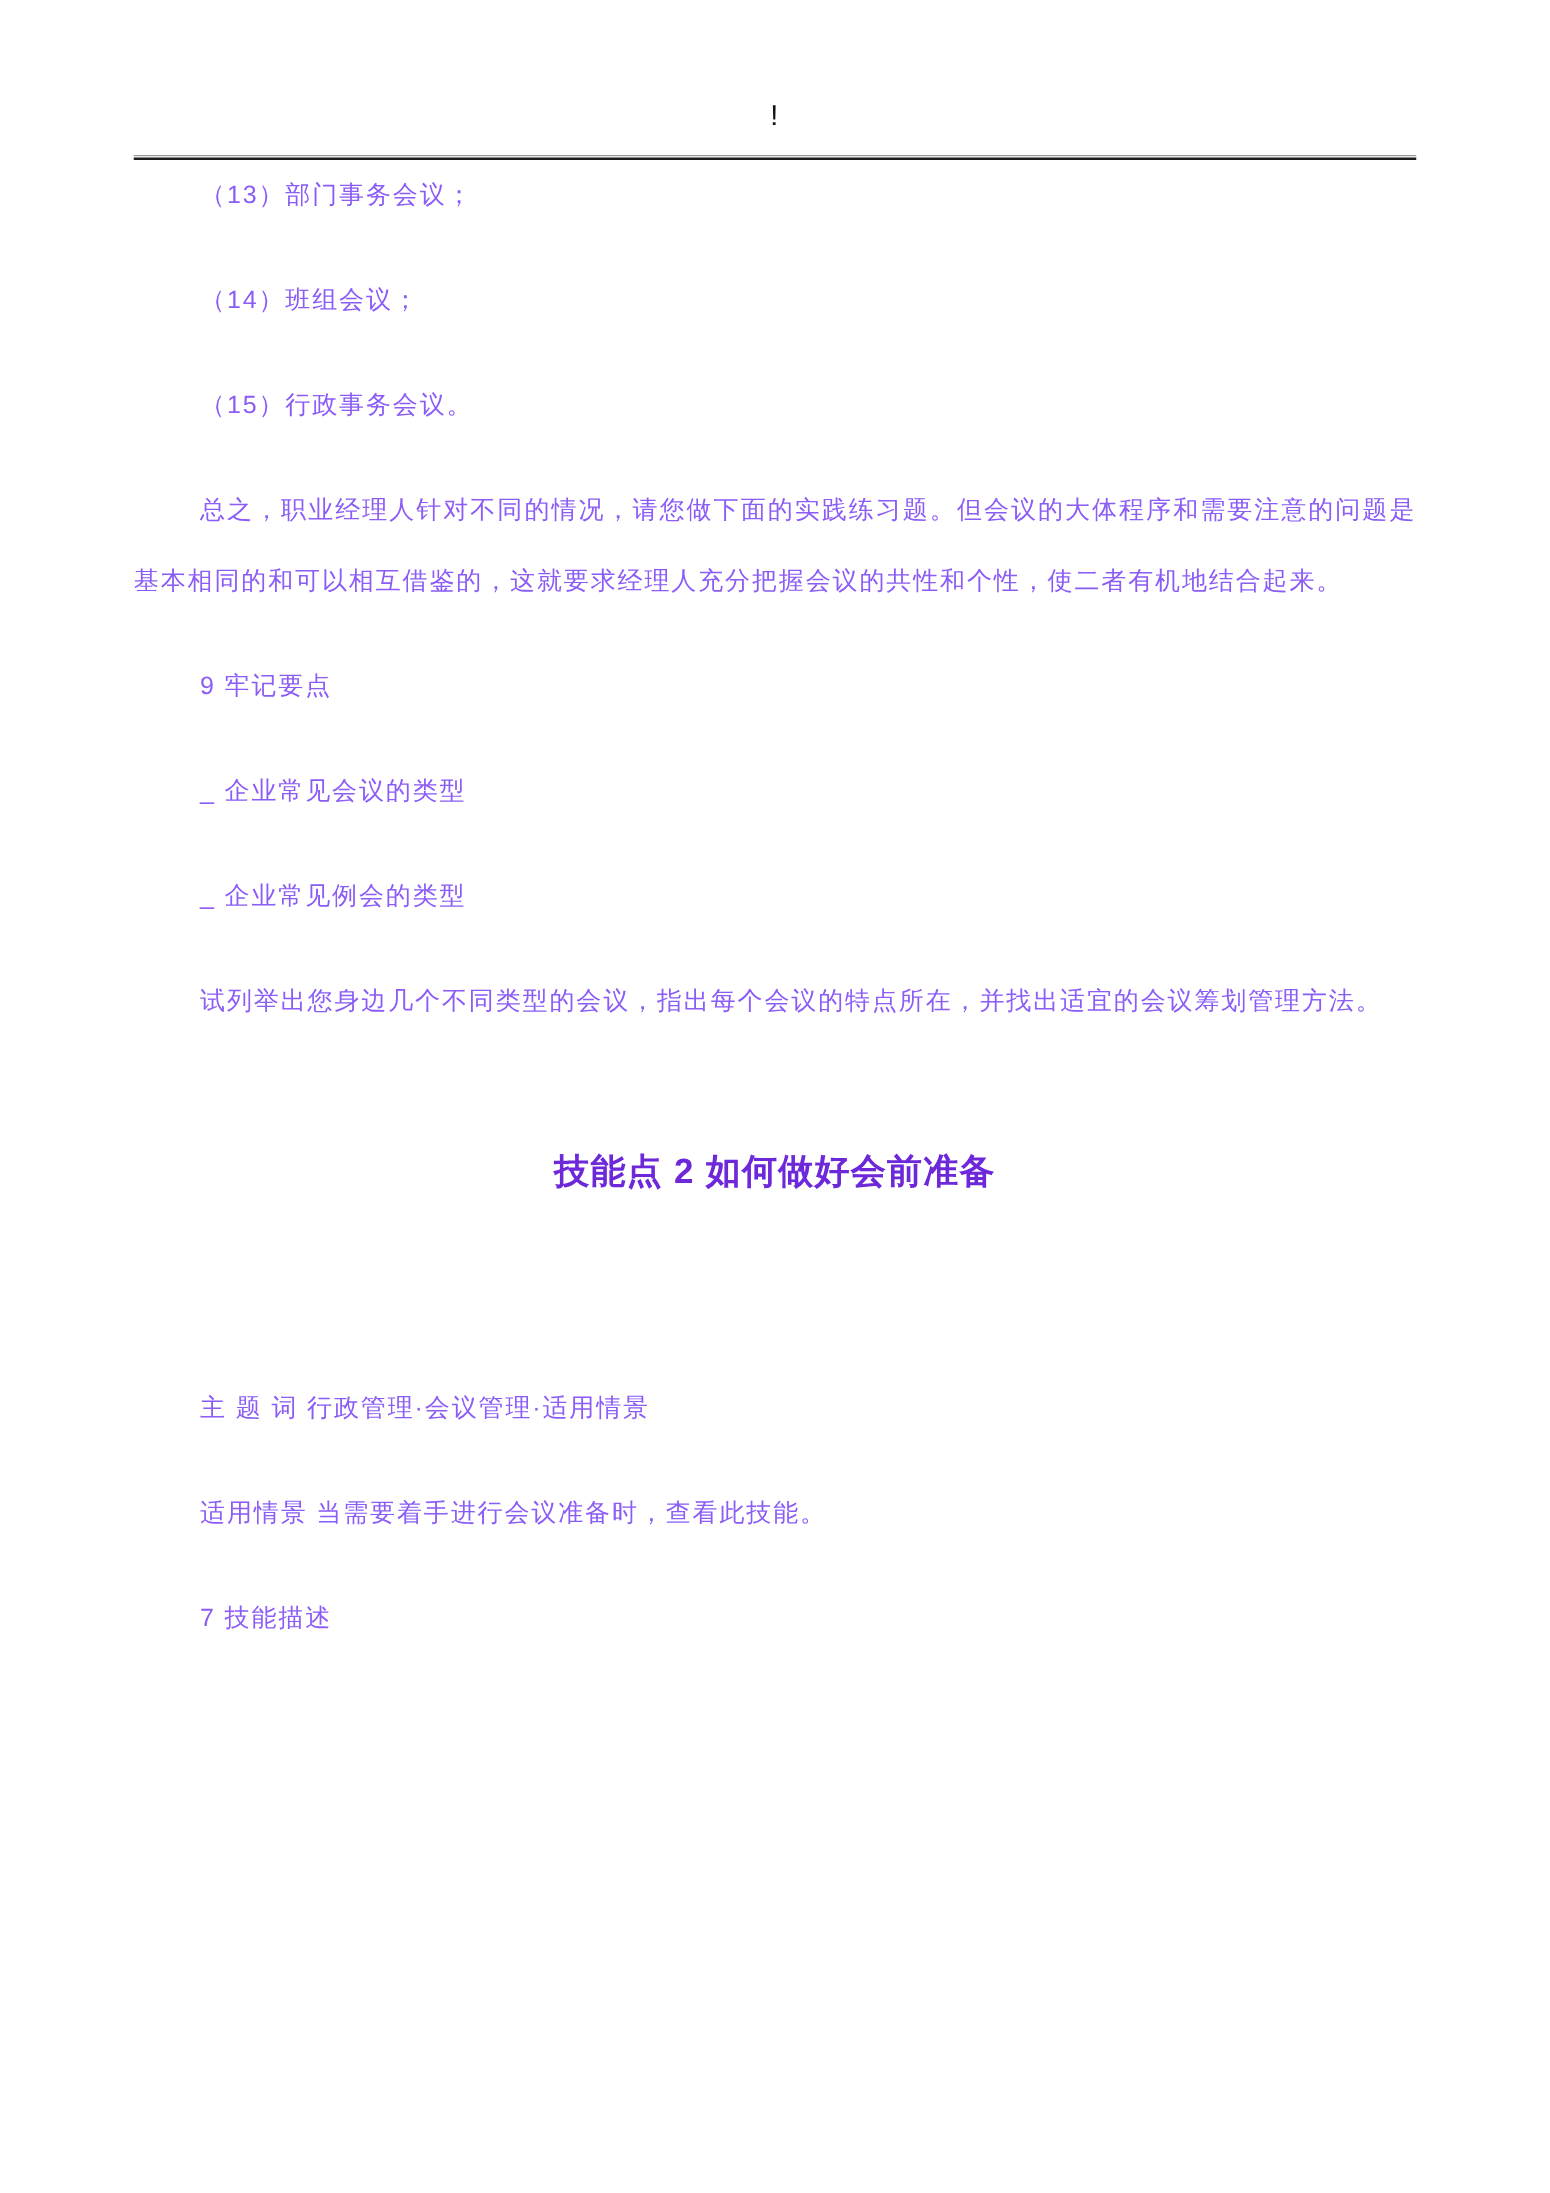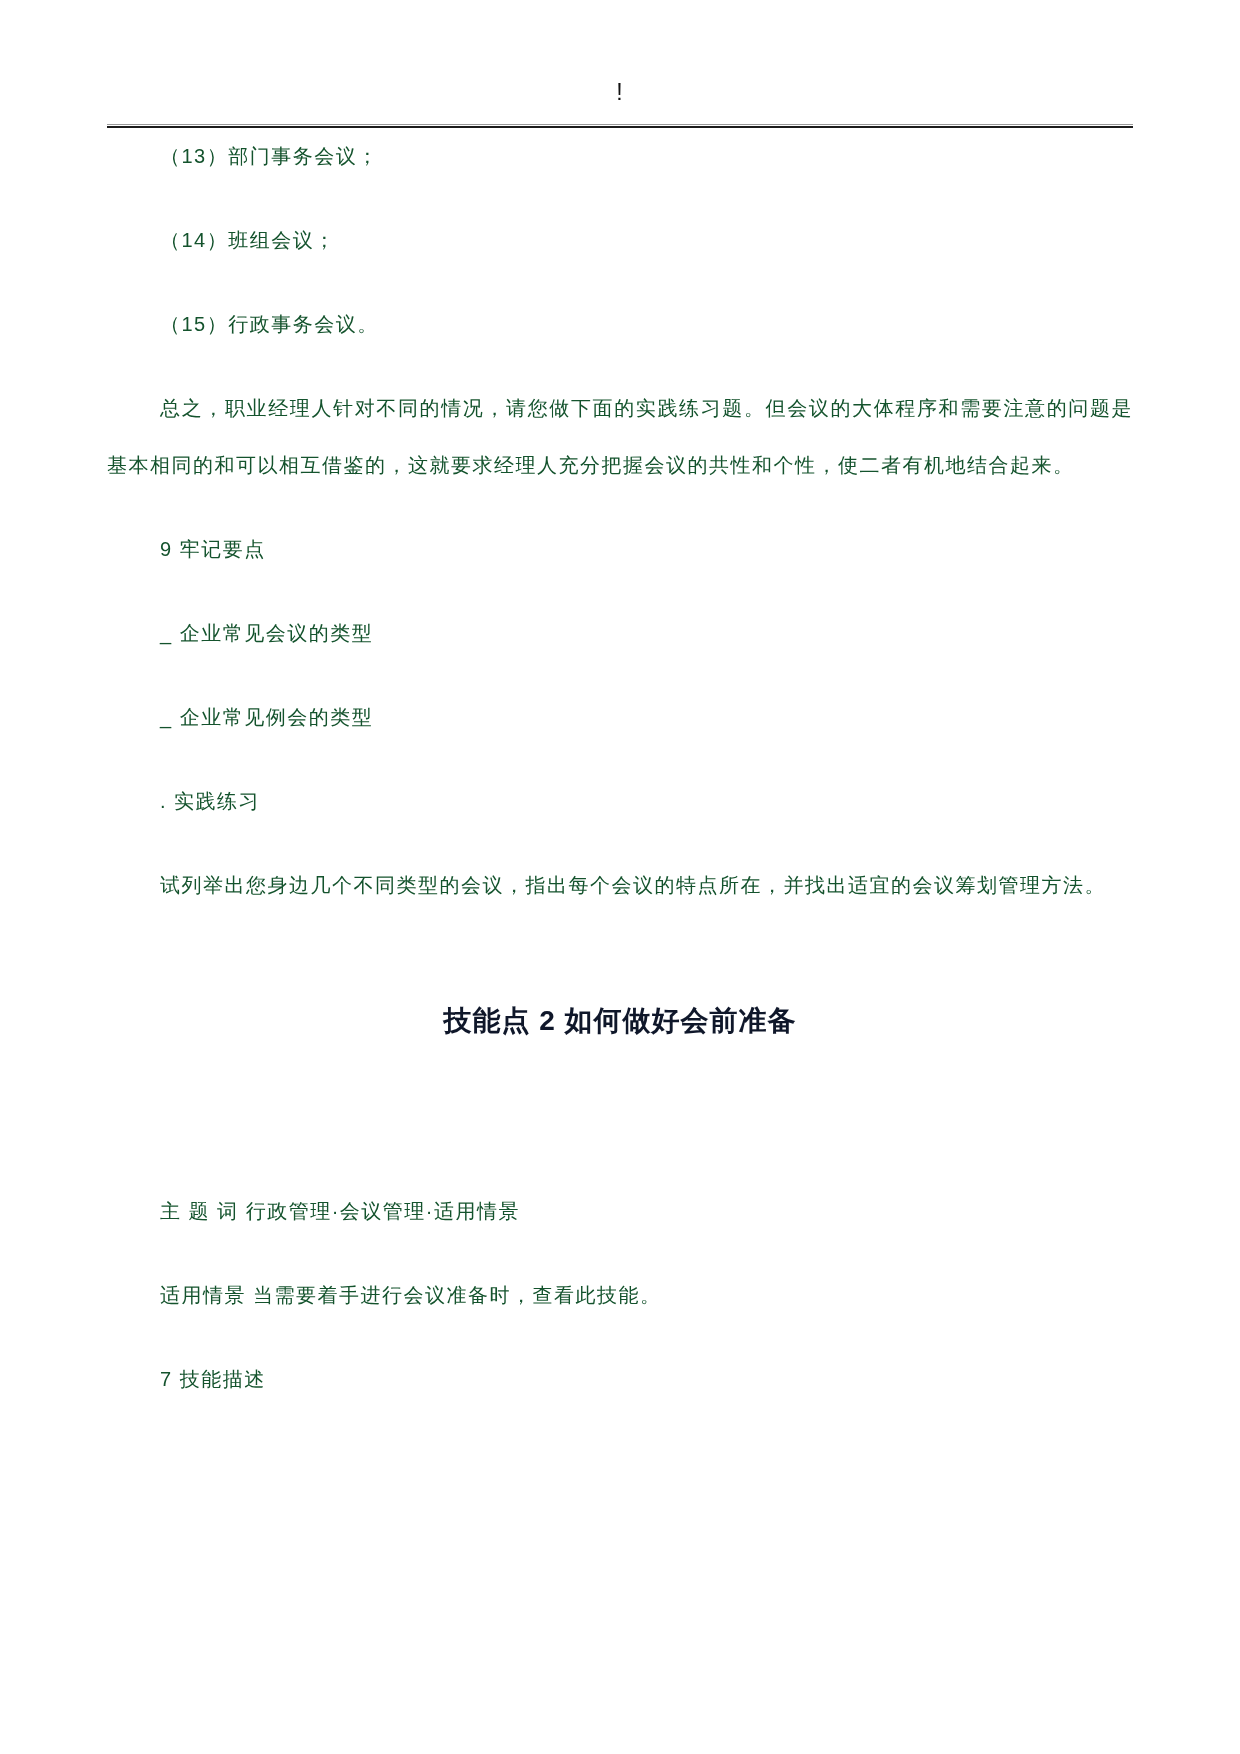--- a/index.html
+++ b/index.html
@@ -38,21 +38,21 @@
     border-top: 1px solid #9a9a9a;
     border-bottom: 2.5px solid #1c1c1c;
   }
   .doc p.para {
     margin: 27px 0 0 0;
     font-size: 20px;
     line-height: 57px;
     letter-spacing: 1.5px;
     text-indent: 53px;
     text-align: justify;
-    color: #14532d;
+    color: #8b5cf6;
     word-break: break-all;
   }
   .doc p.para.first {
     margin-top: 0;
   }
   .doc h1.section-heading {
     margin: 85px 0 0 0;
     font-size: 28px;
     line-height: 44px;
     font-weight: bold;
@@ -85,26 +85,25 @@
 
     <p class="para">总之，职业经理人针对不同的情况，请您做下面的实践练习题。但会议的大体程序和需要注意的问题是基本相同的和可以相互借鉴的，这就要求经理人充分把握会议的共性和个性，使二者有机地结合起来。</p>
 
     <p class="para">9 牢记要点</p>
 
 
     <p class="para">_ 企业常见会议的类型</p>
 
     <p class="para">_ 企业常见例会的类型</p>
 
-    <p class="para">. 实践练习</p>
 
 
     <p class="para">试列举出您身边几个不同类型的会议，指出每个会议的特点所在，并找出适宜的会议筹划管理方法。</p>
 
-    <h1 class="section-heading" style="color: #0f172a;">技能点 2 如何做好会前准备</h1>
+    <h1 class="section-heading" style="color: #6d28d9;">技能点 2 如何做好会前准备</h1>
 
     <p class="para after-heading">主 题 词 行政管理·会议管理·适用情景</p>
 
     <p class="para">适用情景 当需要着手进行会议准备时，查看此技能。</p>
 
     <p class="para">7 技能描述</p>
 
   </div>
 </div>
 

